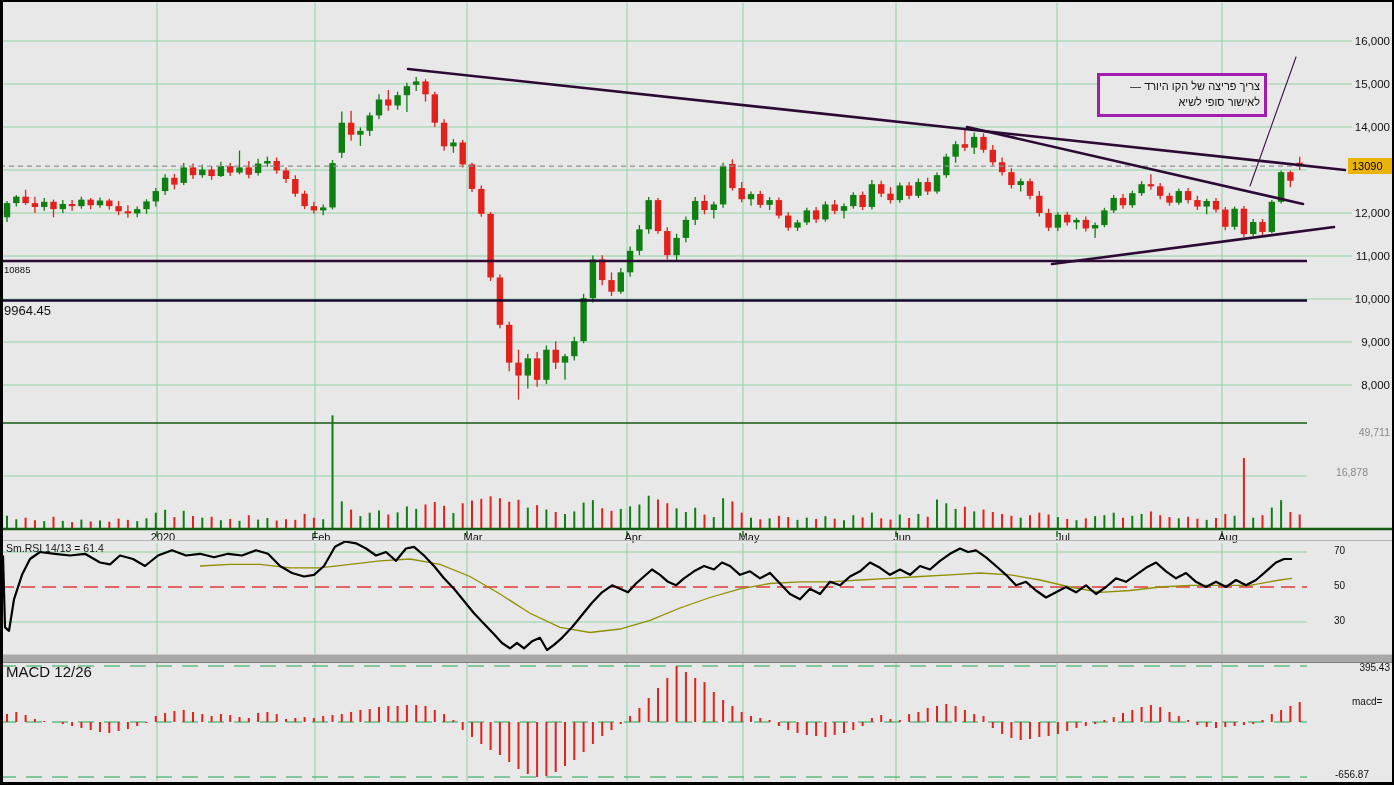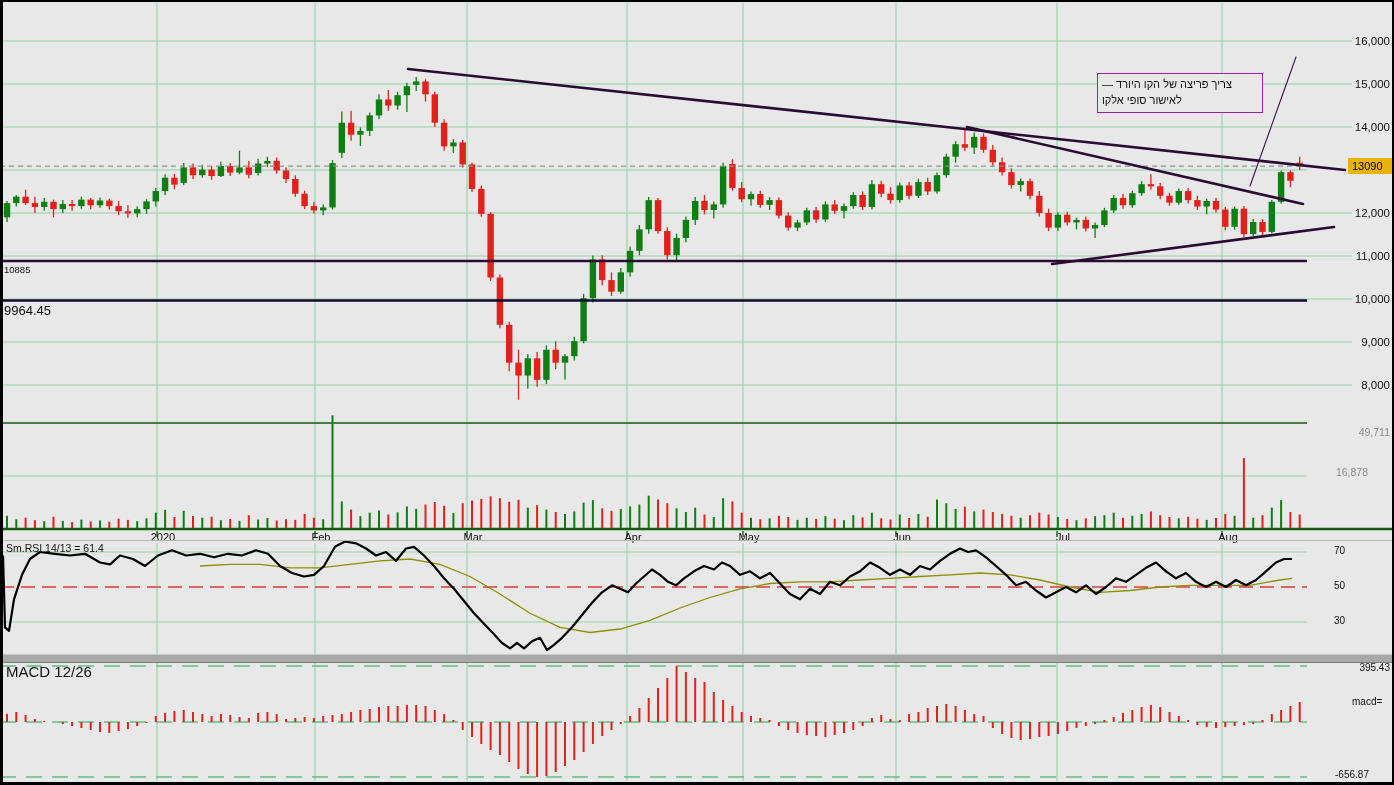--- a/index.html
+++ b/index.html
@@ -7,22 +7,22 @@
        font-family:"Liberation Sans","DejaVu Sans",sans-serif;}
   .edge{position:absolute;background:#000;z-index:40;}
   #chart-svg{position:absolute;left:0;top:0;z-index:5;}
   .lbl{position:absolute;color:#111;white-space:nowrap;z-index:20;}
   .axlbl{position:absolute;width:76px;text-align:right;font-size:11px;color:#111;z-index:20;white-space:nowrap;}
   .graylbl{color:#8a8a8a;font-size:10.5px;}
   #watermark{left:7px;top:503px;font-size:19px;color:#141414;z-index:22;}
   #price-badge{position:absolute;left:1308px;top:158px;width:57px;height:16px;
        font-size:11px;line-height:16px;padding-left:4px;color:#000;z-index:25;}
   #annotation-box{position:absolute;left:1097px;top:73px;width:156px;padding:3px 4px;
-       border:1px solid #a21caf;background:#e8e8e8;z-index:25;direction:rtl;
-       text-align:left;font-size:11px;line-height:1.45;color:#111;}
+       border:3px solid #a21caf;background:#e8e8e8;z-index:25;direction:rtl;
+       text-align:right;font-size:11px;line-height:1.45;color:#111;}
   #rsi-title{left:6px;top:542px;font-size:10.5px;}
   #macd-title{left:6px;top:663px;font-size:15px;}
   .sep{position:absolute;left:0;width:1394px;z-index:8;}
 </style>
 </head>
 <body>
 
 <div id="app">
 
   <svg id="chart-svg" width="1394" height="785">
@@ -688,21 +688,21 @@
         <line x1="1299.7" y1="722" x2="1299.7" y2="702.031864046734" stroke="#e2201c" stroke-width="2"></line>
       </g>
     </svg>
 
   <div class="sep" style="top:540px;height:1px;background:#b5b5b5;"></div>
   <div class="sep" style="top:654px;height:7px;background:#a8a8a8;border-top:1px solid #c9c9c9;border-bottom:1px solid #7d7d7d;"></div>
 
 
   <div id="annotation-box">
     <div>צריך פריצה של הקו היורד —</div>
-    <div>לאישור סופי אלקו</div>
+    <div>לאישור סופי לשיא</div>
   </div>
 
   <div id="price-badge" style="background: #eab308; margin-left: 40px;">13090</div>
 
   <div class="lbl" style="left:4px;top:264px;font-size:9.5px;">10885</div>
   <div class="lbl" style="left:4px;top:303px;font-size:13px;">9964.45</div>
 
   <div class="axlbl graylbl" style="left:1314px;top:426px;">49,711</div>
   <div class="axlbl graylbl" style="left:1314px;top:466px;text-align:center;">16,878</div>
 

